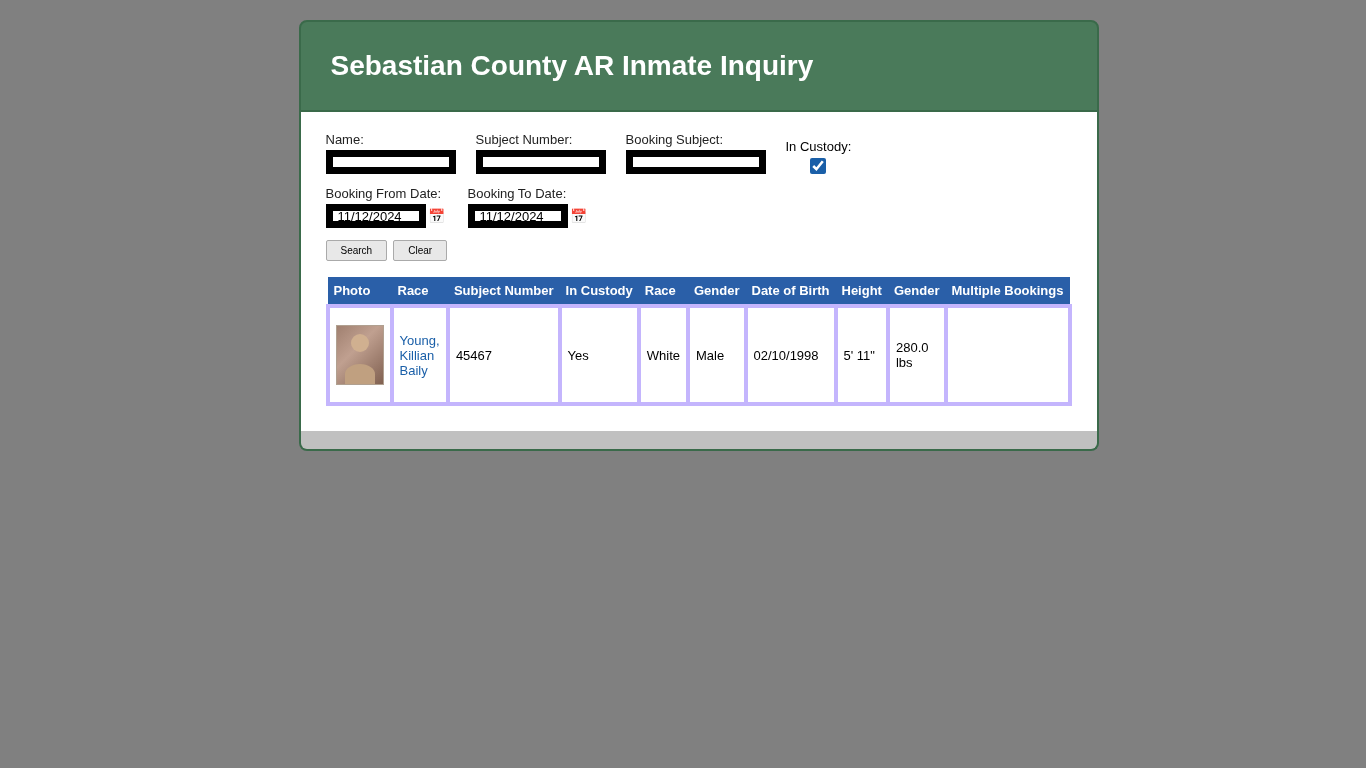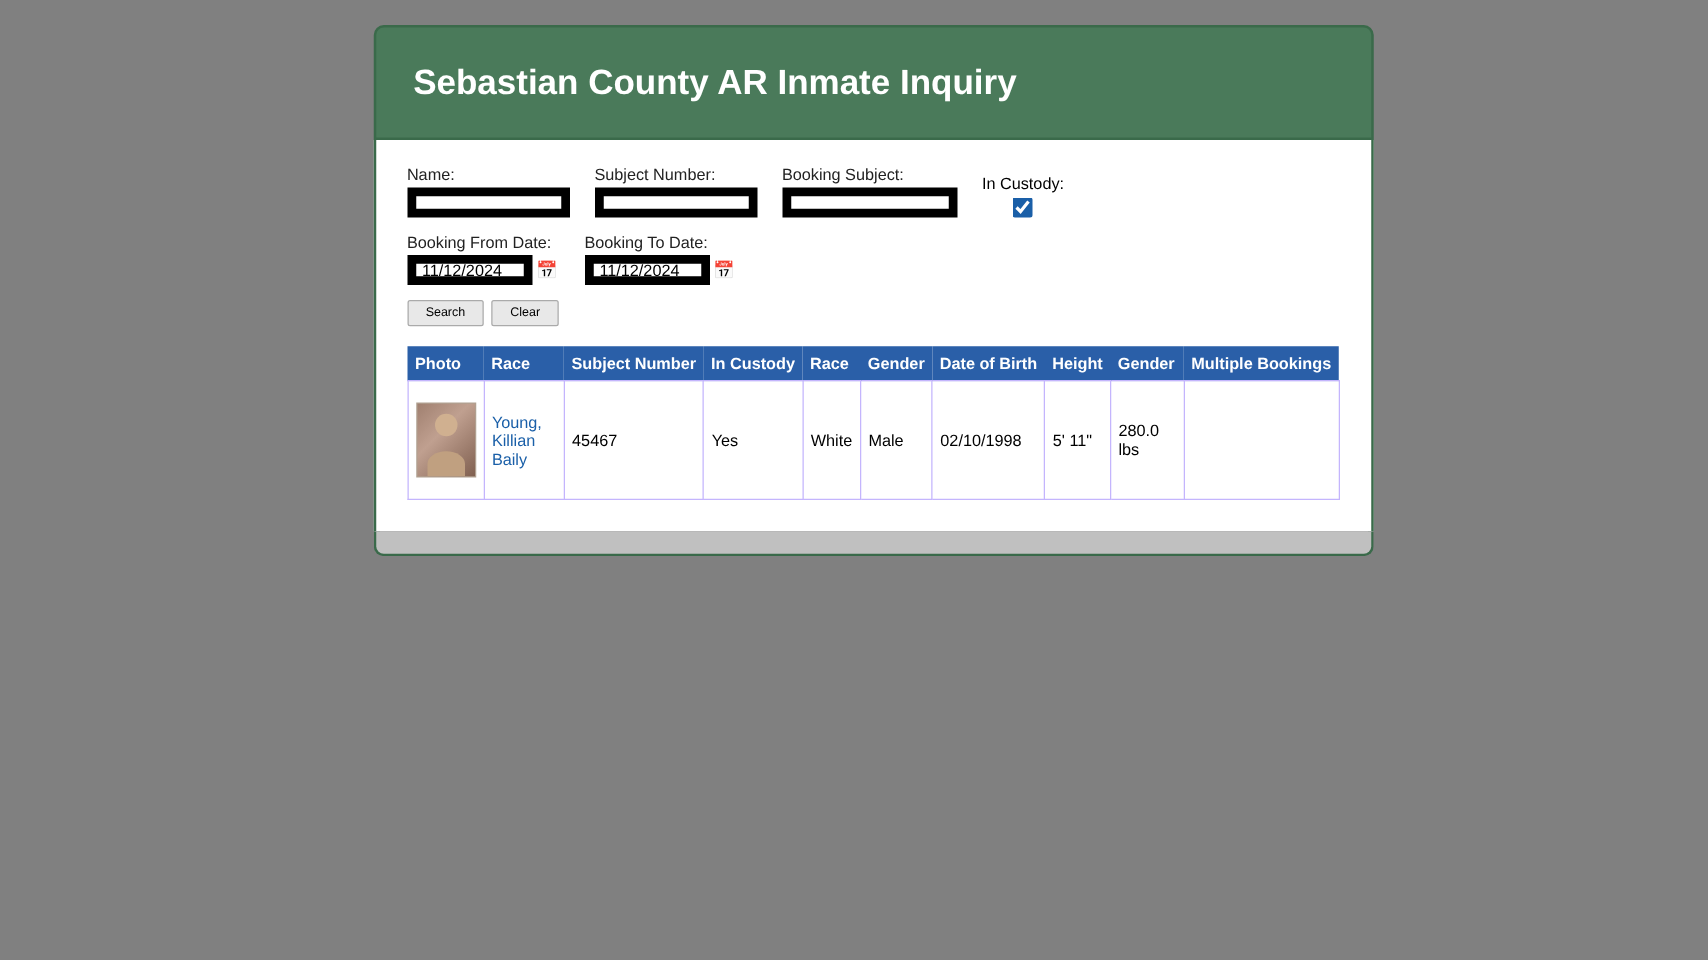--- a/index.html
+++ b/index.html
@@ -129,21 +129,21 @@
       padding: 6px 6px;
       text-align: left;
       font-weight: bold;
       white-space: nowrap;
     }
     .results-table tbody tr {
       background-color: white;
     }
     .results-table tbody td {
       padding: 17px 6px;
-      border: 1px solid #c4b5fd;
+      border: 4px solid #c4b5fd;
       vertical-align: middle;
     }
     .inmate-link {
       color: #1a5fa8;
       text-decoration: none;
     }
     .photo-cell {
       width: 48px;
       height: 60px;
       background: #b0a090;

